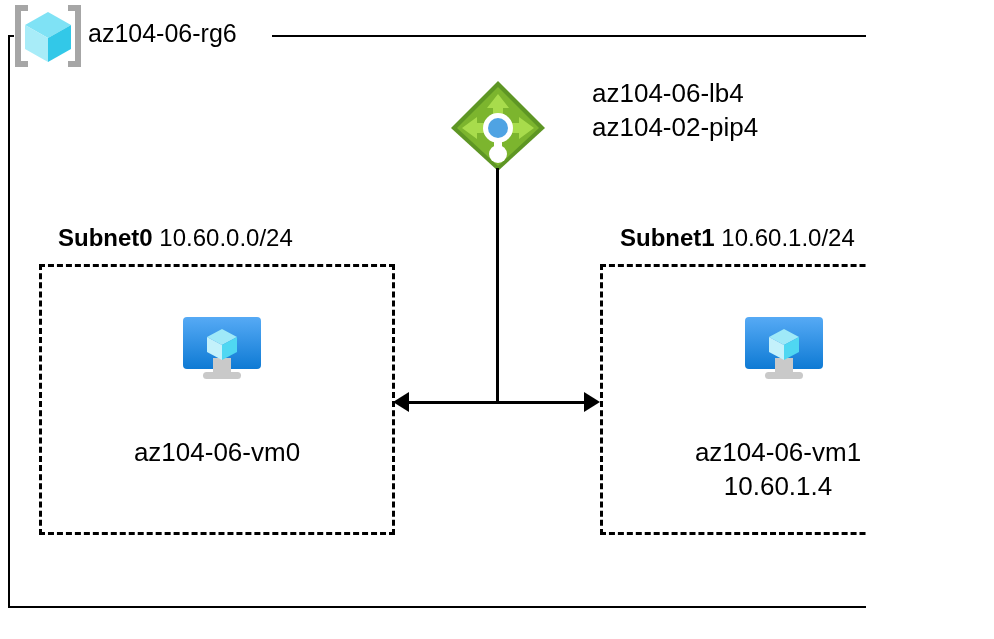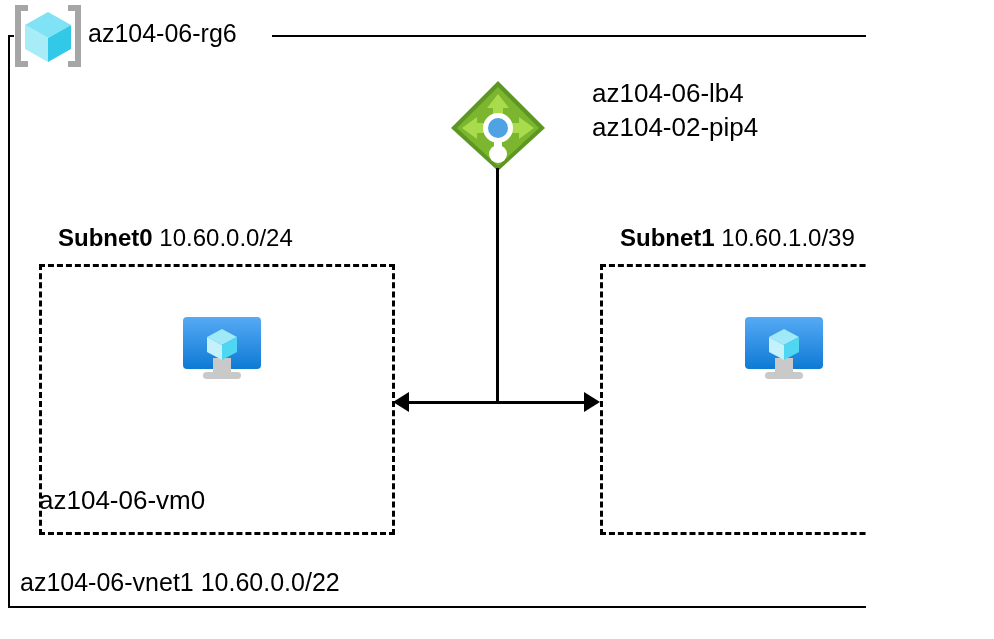--- a/index.html
+++ b/index.html
@@ -130,25 +130,24 @@
     position: absolute;
     width: 90px;
     height: 80px;
   }
   #vm0-icon { left: 177px; top: 312px; }
   #vm1-icon { left: 739px; top: 312px; }
 
   .vm-labels {
     position: absolute;
     width: 356px;
-    text-align: left;
+    text-align: center;
     font-size: 26px;
     line-height: 34px;
     white-space: nowrap;
-    margin-top: 48px;
   }
   #vm0-labels { left: 39px;  top: 435px; }
   #vm1-labels { left: 600px; top: 435px; }
 
   
   .conn-line {
     position: absolute;
     left: 399px;
     top: 401px;
     width: 194px;
@@ -265,47 +264,50 @@
       <path d="M60 25 L60 40 L45 48 L45 33 Z" fill="#4FD7F2"></path>
     </svg>
   </div>
 
   <div class="vm-labels" id="vm0-labels">
     <div>az104-06-vm0</div>
   </div>
 
   <div class="subnet-title" id="subnet1-title">
     <span class="name">Subnet1 </span>
-    <span class="cidr">10.60.1.0/39</span>
+    <span class="cidr">10.60.1.0/24</span>
   </div>
   <div class="subnet-box" id="subnet1-box"></div>
 
   <div class="vm-icon" id="vm1-icon">
     <svg viewBox="0 0 90 80" width="90" height="80">
       <defs>
         <linearGradient id="vmgrad1" x1="0" y1="0" x2="0" y2="1">
           <stop offset="0%" stop-color="#56AAF5"></stop>
           <stop offset="100%" stop-color="#0E7AD4"></stop>
         </linearGradient>
       </defs>
       <rect x="6" y="5" width="78" height="52" rx="4" fill="url(#vmgrad1)"></rect>
       <path d="M36 46 L36 62 L54 62 L54 46 Z" fill="#C9C9C9"></path>
       <rect x="26" y="60" width="38" height="7" rx="3.5" fill="#C9C9C9"></rect>
       <path d="M45 17 L60 25 L45 33 L30 25 Z" fill="#9FE9F8"></path>
       <path d="M30 25 L45 33 L45 48 L30 40 Z" fill="#C4F1FB"></path>
       <path d="M60 25 L60 40 L45 48 L45 33 Z" fill="#4FD7F2"></path>
     </svg>
   </div>
 
+  <div class="vm-labels" id="vm1-labels">
+    <div>az104-06-vm1</div>
+    <div>10.60.1.4</div>
+  </div>
 
   <div class="conn-line"></div>
   <div class="arrow-head" id="arrow-left"></div>
   <div class="arrow-head" id="arrow-right"></div>
 
-  <div class="vnet-label">az104-06-vnet1 10.60.0.0/22</div>
 
   <div class="vnet-icon">
     <svg viewBox="0 0 92 56" width="92" height="56">
 
       <path d="M26 4 L6 26 L14 34 L34 12 Z" fill="#1C87D6"></path>
 
       <path d="M14 24 L6 32 L26 54 L34 46 Z" fill="#49D2F5"></path>
 
       <path d="M66 4 L86 26 L78 34 L58 12 Z" fill="#1C87D6"></path>
 

